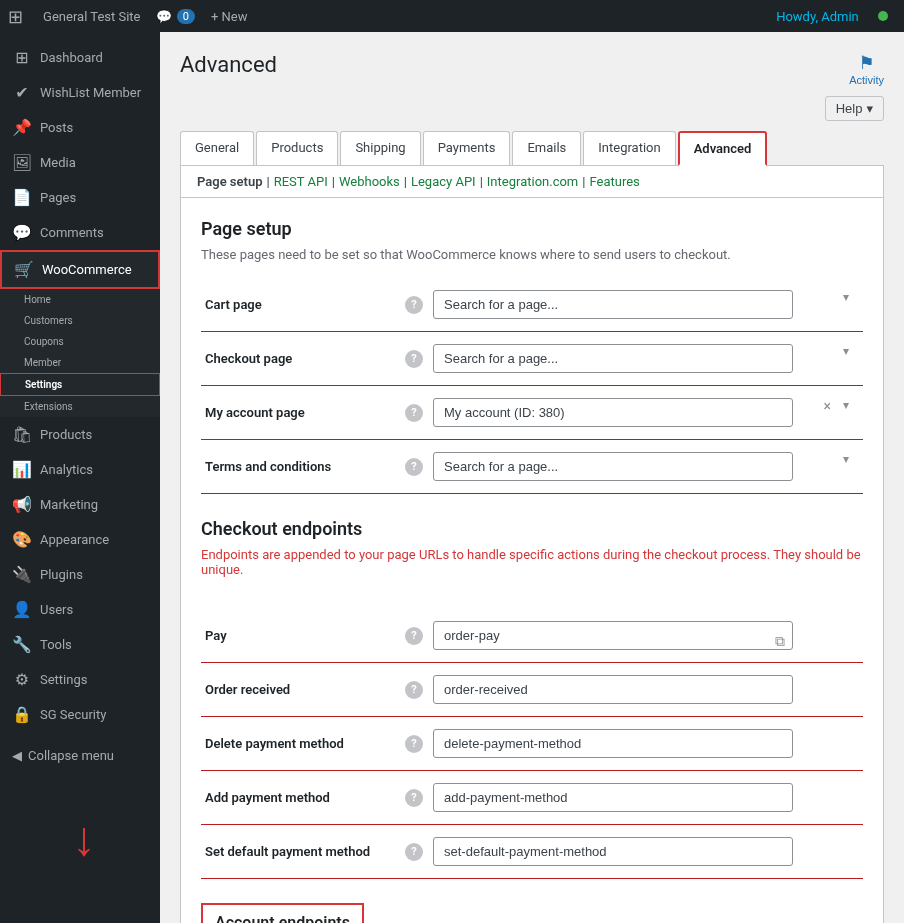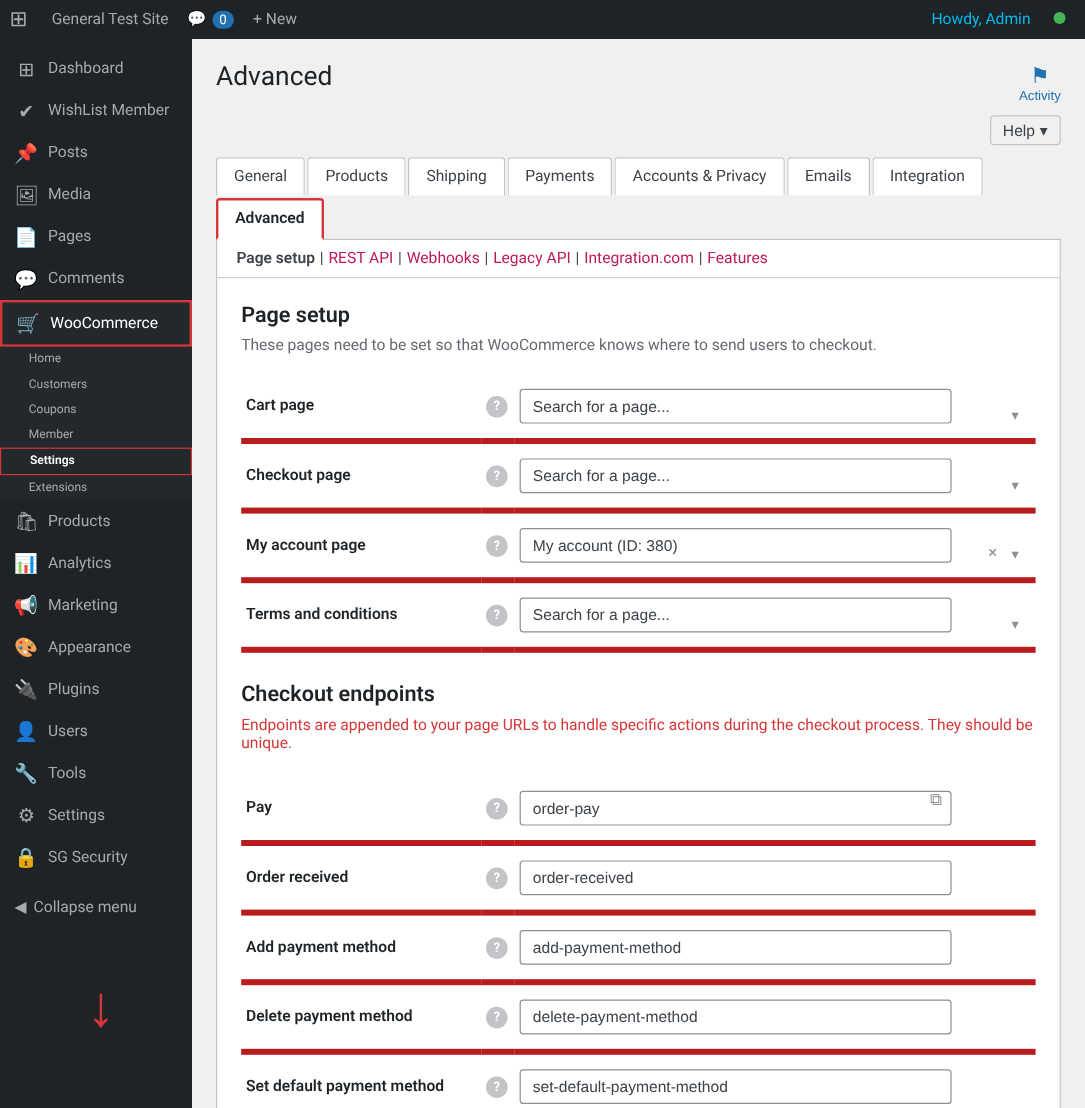--- a/index.html
+++ b/index.html
@@ -142,21 +142,21 @@
     .sub-nav {
       background: #fff;
       border: 1px solid #c3c4c7;
       border-top: none;
       padding: 8px 16px;
       font-size: 13px;
       display: flex;
       gap: 4px;
       align-items: center;
     }
-    .sub-nav a { color: #be185d; text-decoration: none; }
+    .sub-nav a { color: #15803d; text-decoration: none; }
     .sub-nav span { color: #3c434a; }
     .sub-nav .current-sub { font-weight: 600; color: #3c434a; }
 
     
     .settings-content {
       background: #fff;
       border: 1px solid #c3c4c7;
       border-top: none;
       padding: 20px;
     }
@@ -168,21 +168,21 @@
       margin-bottom: 8px;
     }
     .section-desc {
       color: #646970;
       font-size: 13px;
       margin-bottom: 16px;
     }
 
     
     .form-table { width: 100%; border-collapse: collapse; }
-    .form-table tr { border-bottom: 5px solid #b91c1c; }
+    .form-table tr { border-bottom: 1px solid #b91c1c; }
     .form-table td { padding: 12px 4px; vertical-align: middle; }
     .form-table td.label-col {
       width: 200px;
       font-weight: 600;
       color: #1d2327;
       font-size: 13px;
     }
     .form-table td.help-col { width: 28px; }
     .form-table td.input-col { }
 
@@ -196,21 +196,21 @@
       line-height: 18px;
       font-size: 11px;
       color: #fff;
       cursor: help;
       font-weight: 700;
     }
 
     .select-wrapper {
       position: relative;
       display: flex;
-      align-items: flex-end;
+      align-items: flex-start;
     }
     .form-select {
       width: 100%;
       max-width: 360px;
       padding: 6px 30px 6px 10px;
       border: 1px solid #8c8f94;
       border-radius: 3px;
       background: #fff;
       font-size: 13px;
       color: #3c434a;
@@ -241,35 +241,35 @@
       padding: 6px 10px;
       border: 1px solid #8c8f94;
       border-radius: 3px;
       font-size: 13px;
       color: #3c434a;
     }
 
     .input-with-icon {
       position: relative;
       display: inline-flex;
-      align-items: flex-start;
+      align-items: flex-end;
       width: 100%;
       max-width: 360px;
     }
     .input-with-icon .form-input { width: 100%; padding-right: 32px; }
     .input-icon-right {
       position: absolute;
       right: 8px;
       color: #8c8f94;
       font-size: 14px;
     }
 
     
     .section-divider { margin: 24px 0 16px; }
-    .endpoints-desc { color: #d63638; font-size: 13px; margin-bottom: 20px; }
+    .endpoints-desc { color: #d63638; font-size: 13px; margin-bottom: 32px; }
 
     
     .account-endpoints-title {
       font-size: 16px;
       font-weight: 600;
       color: #1d2327;
       padding: 8px 12px;
       border: 2px solid #d63638;
       display: inline-block;
       margin-bottom: 8px;
@@ -420,21 +420,20 @@
           <span>▾</span>
         </button>
       </div>
     </div>
 
     <div class="woo-tabs">
       <div class="woo-tab">General</div>
       <div class="woo-tab">Products</div>
       <div class="woo-tab">Shipping</div>
       <div class="woo-tab">Payments</div>
-      <div class="woo-tab">Accounts &amp; Privacy</div>
       <div class="woo-tab">Emails</div>
       <div class="woo-tab">Integration</div>
       <div class="woo-tab active">Advanced</div>
     </div>
 
     <div class="sub-nav">
       <span class="current-sub">Page setup</span>
       <span> | </span>
       <a href="#">REST API</a>
       <span> | </span>
@@ -537,35 +536,35 @@
           <tr>
             <td class="label-col">Order received</td>
             <td class="help-col">
               <span class="help-icon">?</span>
             </td>
             <td class="input-col">
               <input type="text" class="form-input" value="order-received" style="">
             </td>
           </tr>
           <tr>
+            <td class="label-col">Delete payment method</td>
+            <td class="help-col">
+              <span class="help-icon">?</span>
+            </td>
+            <td class="input-col">
+              <input type="text" class="form-input" value="delete-payment-method" style="">
+            </td>
+          </tr>
+          <tr>
             <td class="label-col">Add payment method</td>
             <td class="help-col">
               <span class="help-icon">?</span>
             </td>
             <td class="input-col">
               <input type="text" class="form-input" value="add-payment-method" style="">
-            </td>
-          </tr>
-          <tr>
-            <td class="label-col">Delete payment method</td>
-            <td class="help-col">
-              <span class="help-icon">?</span>
-            </td>
-            <td class="input-col">
-              <input type="text" class="form-input" value="delete-payment-method" style="">
             </td>
           </tr>
           <tr>
             <td class="label-col">Set default payment method</td>
             <td class="help-col">
               <span class="help-icon">?</span>
             </td>
             <td class="input-col">
               <input type="text" class="form-input" value="set-default-payment-method" style="">
             </td>

